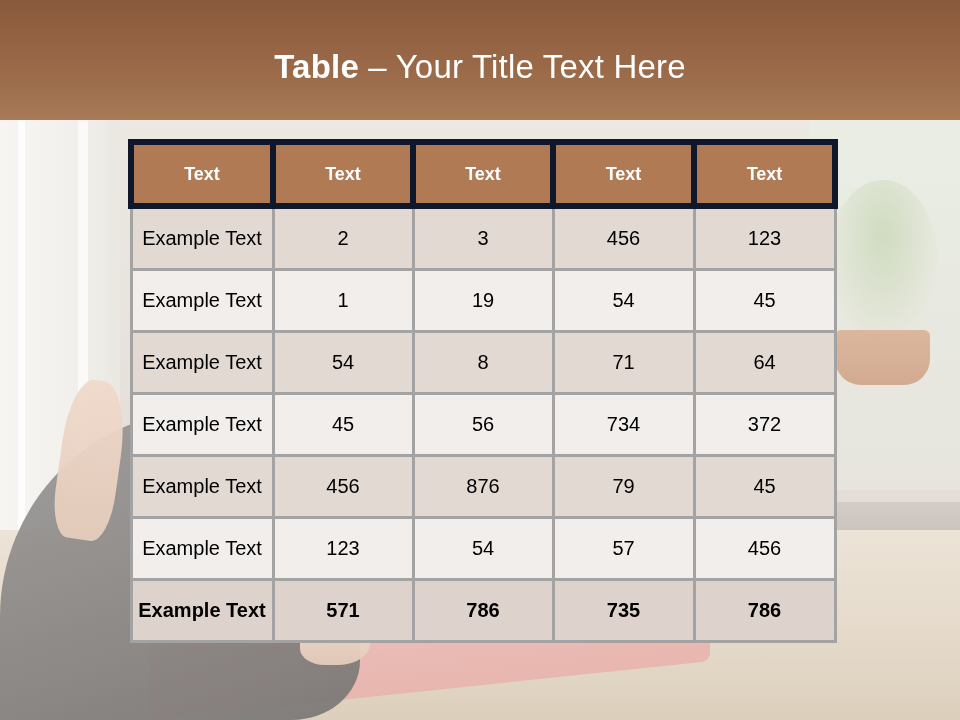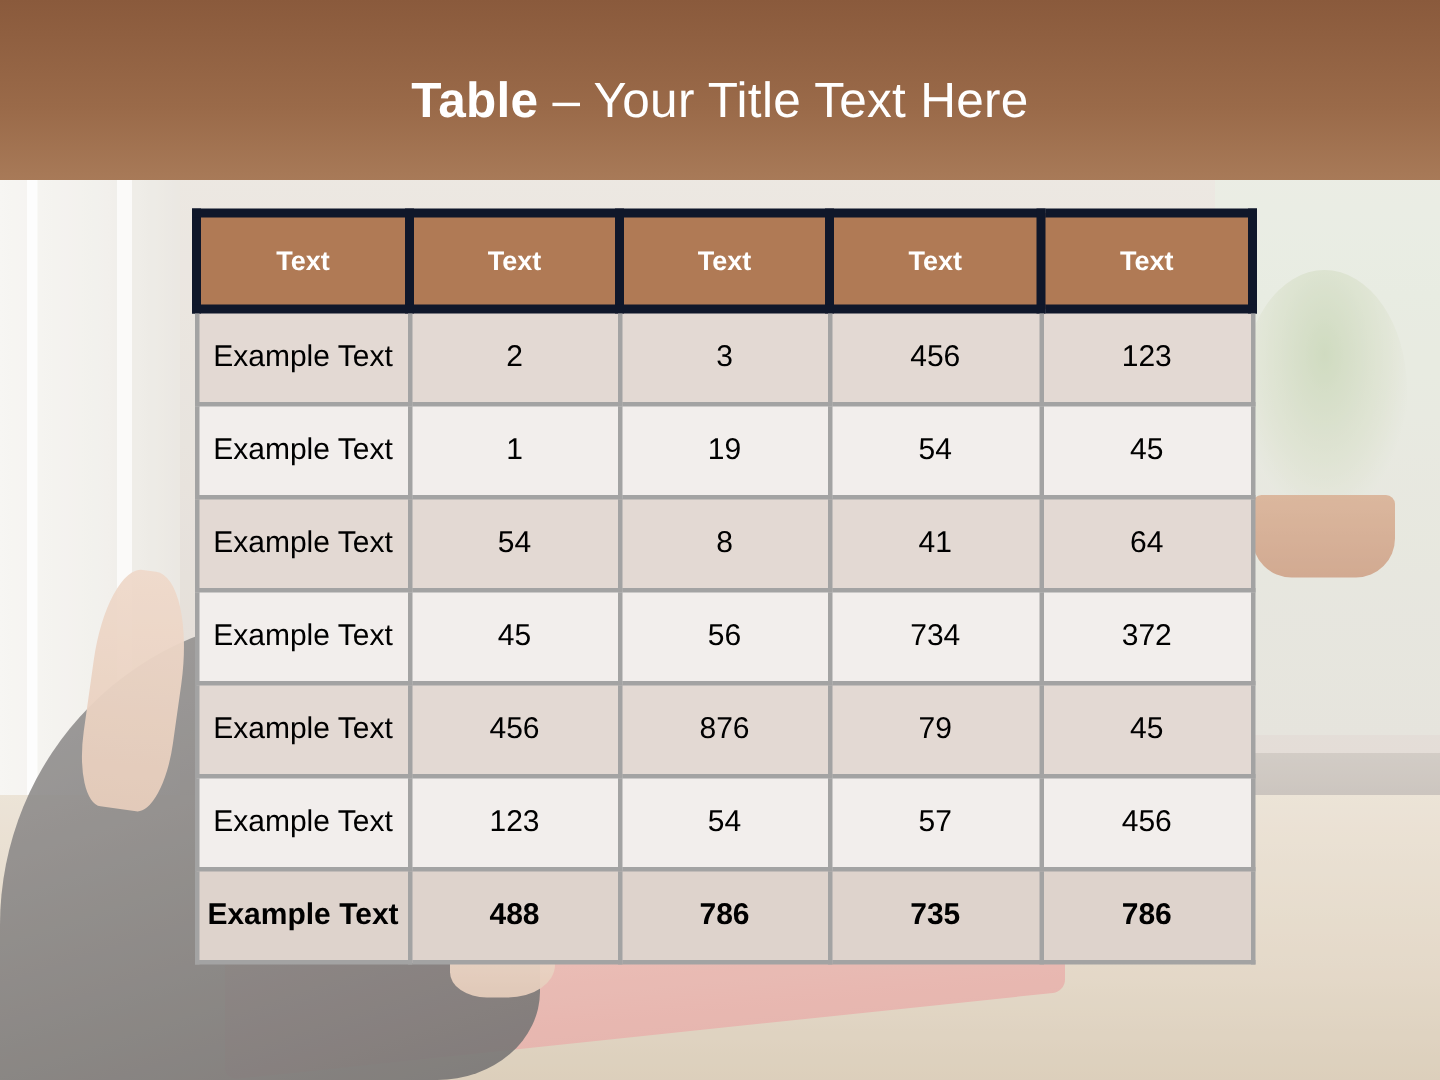--- a/index.html
+++ b/index.html
@@ -272,21 +272,21 @@
           <td class="label">Example Text</td>
           <td>1</td>
           <td>19</td>
           <td>54</td>
           <td>45</td>
         </tr>
         <tr class="odd">
           <td class="label">Example Text</td>
           <td>54</td>
           <td>8</td>
-          <td>41</td>
+          <td>71</td>
           <td>64</td>
         </tr>
         <tr class="even">
           <td class="label">Example Text</td>
           <td>45</td>
           <td>56</td>
           <td>734</td>
           <td>372</td>
         </tr>
         <tr class="odd">
@@ -298,21 +298,21 @@
         </tr>
         <tr class="even">
           <td class="label">Example Text</td>
           <td>123</td>
           <td>54</td>
           <td>57</td>
           <td>456</td>
         </tr>
         <tr class="total">
           <td class="label">Example Text</td>
-          <td>488</td>
+          <td>571</td>
           <td>786</td>
           <td>735</td>
           <td>786</td>
         </tr>
       </tbody>
     </table>
   </div>
 
 </div>
 

